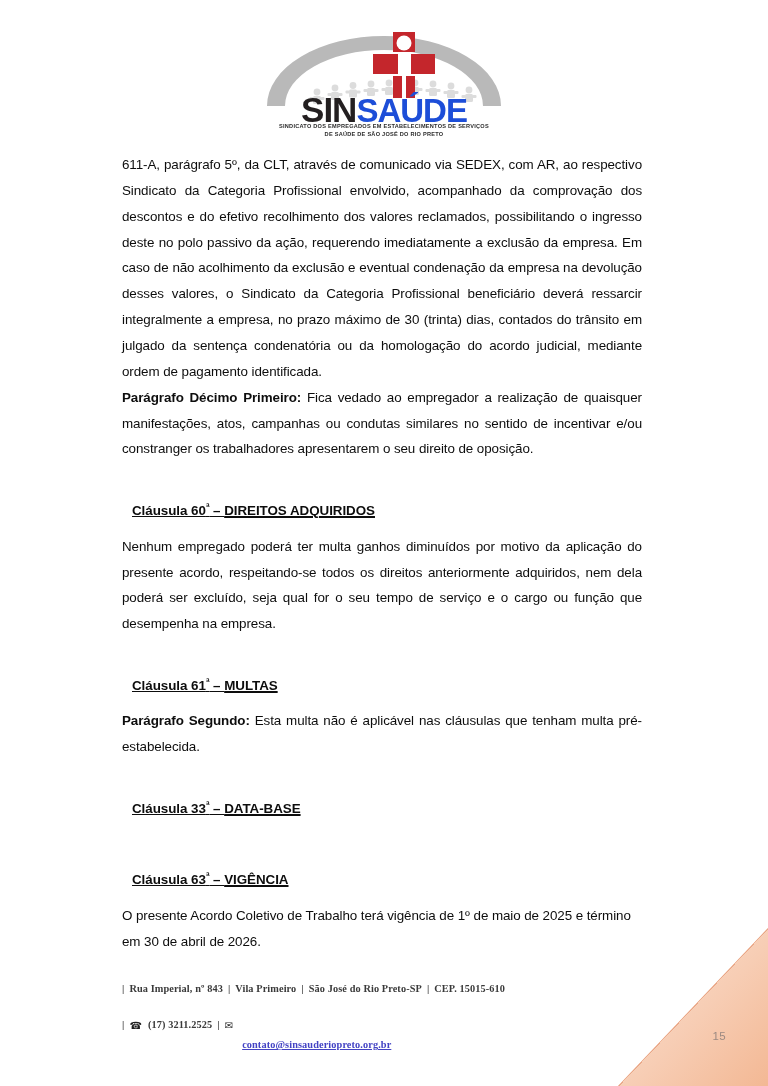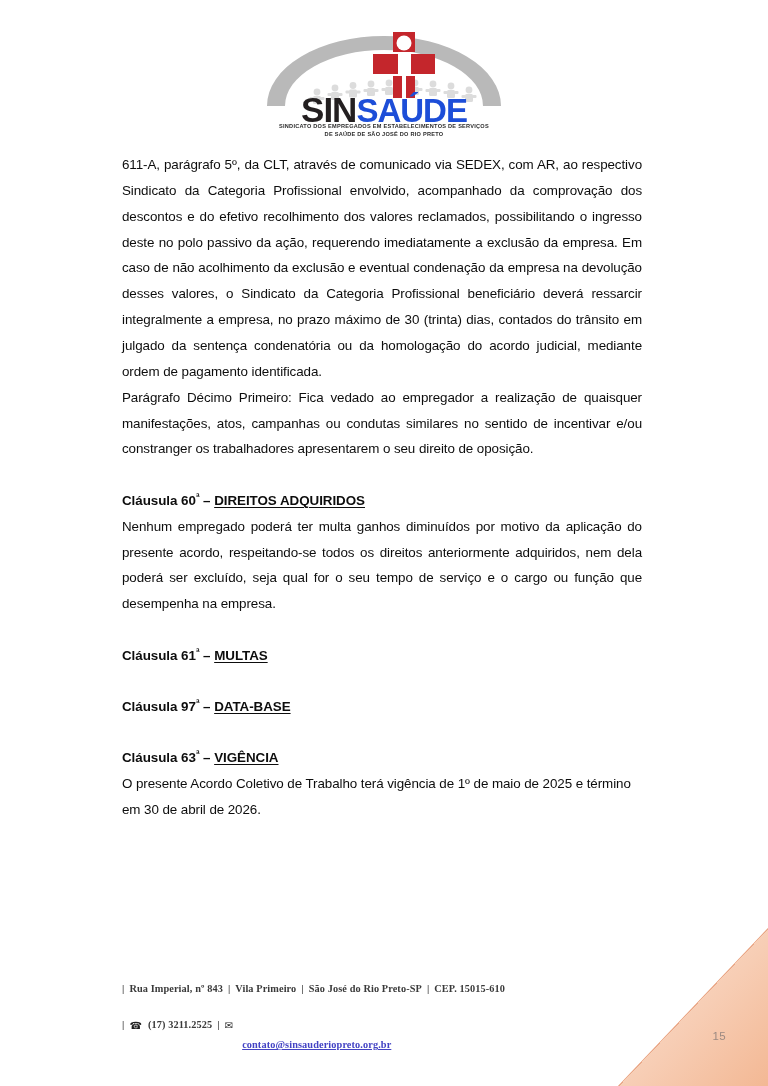--- a/index.html
+++ b/index.html
@@ -84,30 +84,31 @@
   p.body-text {
     margin: 0;
     font-size: 13.4px;
     line-height: 1.93;
     text-align: justify;
     text-justify: inter-word;
     color: #0d0d0d;
     letter-spacing: -0.08px;
   }
   p.body-text.nojust { text-align: left; }
-  .lead-in { font-weight: normal; }
+  .lead-in { font-weight: bold; }
   .spacer-line { height: 25.5px; }
 
   h2.clause {
-    margin: 0;
+    margin: 10px;
     font-size: 13.4px;
     font-weight: bold;
     line-height: 1.93;
     color: #0d0d0d;
     letter-spacing: -0.05px;
+    text-decoration: underline;
   }
   h2.clause .clause-title {
     text-decoration: underline;
     text-underline-offset: 2px;
   }
   .ord { font-size: 0.72em; vertical-align: super; line-height: 0; }
 
   
   .footer {
     position: absolute;
@@ -235,23 +236,24 @@
     <p class="body-text">611-A, parágrafo 5º, da CLT, através de comunicado via SEDEX, com AR, ao respectivo Sindicato da Categoria Profissional envolvido, acompanhado da comprovação dos descontos e do efetivo recolhimento dos valores reclamados, possibilitando o ingresso deste no polo passivo da ação, requerendo imediatamente a exclusão da empresa.  Em caso de não acolhimento da exclusão e eventual condenação da empresa na devolução desses valores, o Sindicato da Categoria Profissional beneficiário deverá ressarcir integralmente a empresa, no prazo máximo de 30 (trinta) dias, contados do trânsito em julgado da sentença condenatória ou da homologação do acordo judicial, mediante ordem de pagamento identificada.</p>
 
     <p class="body-text"><span class="lead-in">Parágrafo Décimo Primeiro:</span><span> Fica vedado ao empregador a realização de quaisquer manifestações, atos, campanhas ou condutas similares no sentido de incentivar e/ou constranger os trabalhadores apresentarem o seu direito de oposição.</span></p>
 
     <div class="spacer-line"></div>
     <h2 class="clause"><span>Cláusula 60</span><span class="ord">ª</span><span> – </span><span class="clause-title">DIREITOS ADQUIRIDOS</span></h2>
     <p class="body-text">Nenhum empregado poderá ter multa ganhos diminuídos por motivo da aplicação do presente acordo, respeitando-se todos os direitos anteriormente adquiridos, nem dela poderá ser excluído, seja qual for o seu tempo de serviço e o cargo ou função que desempenha na empresa.</p>
 
     <div class="spacer-line"></div>
     <h2 class="clause"><span>Cláusula 61</span><span class="ord">ª</span><span> – </span><span class="clause-title">MULTAS</span></h2>
-
-    <div class="spacer-line"></div>
-    <h2 class="clause"><span>Cláusula 97</span><span class="ord">ª</span><span> – </span><span class="clause-title">DATA-BASE</span></h2>
+    <p class="body-text"><span class="lead-in">Parágrafo Segundo:</span><span> Esta multa não é aplicável nas cláusulas que tenham multa pré-estabelecida.</span></p>
+
+    <div class="spacer-line"></div>
+    <h2 class="clause"><span>Cláusula 33</span><span class="ord">ª</span><span> – </span><span class="clause-title">DATA-BASE</span></h2>
 
     <div class="spacer-line"></div>
     <h2 class="clause"><span>Cláusula 63</span><span class="ord">ª</span><span> – </span><span class="clause-title">VIGÊNCIA</span></h2>
     <p class="body-text nojust">O presente Acordo Coletivo de Trabalho terá vigência de 1º de maio de 2025 e término em 30 de abril de 2026.</p>
   </div>
 
   <div class="corner-decoration">
     <div class="tri"></div>
     <div class="tri-edge"></div>
   </div>

